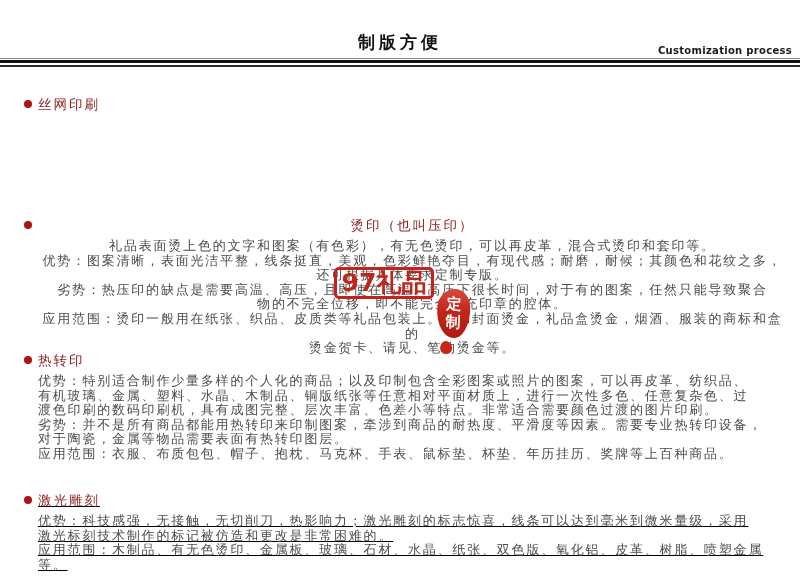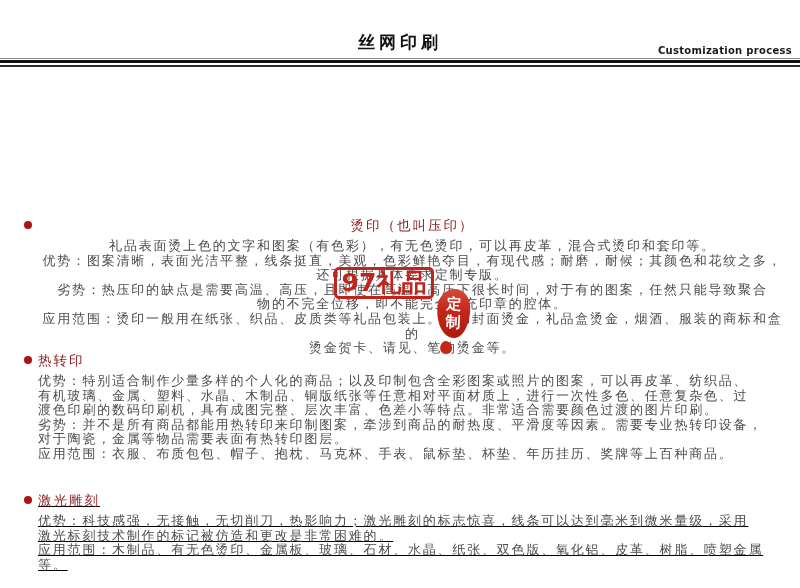--- a/index.html
+++ b/index.html
@@ -120,29 +120,33 @@
     border-radius: 50% 50% 45% 55% / 60% 55% 45% 40%;
     transform: rotate(-8deg);
     z-index: 6;
   }
 </style>
 </head>
 <body>
 
 <div class="page">
 
-  <div class="header-title">丝网印刷</div>
+  <div class="header-title">制版方便</div>
   <div class="header-subtitle">Customization process</div>
   <div class="header-rules">
     <div class="rule-1"></div>
     <div class="rule-2"></div>
     <div class="rule-3"></div>
   </div>
 
   <div class="section sec-1">
+    <div class="section-heading">
+      <span class="bullet"></span>
+      <span>丝网印刷</span>
+    </div>
   </div>
 
   <div class="section sec-2">
     <div class="section-heading">
       <span class="bullet"></span>
       <span>烫印（也叫压印）</span>
     </div>
     <div class="section-body">礼品表面烫上色的文字和图案（有色彩），有无色烫印，可以再皮革，混合式烫印和套印等。
 优势：图案清晰，表面光洁平整，线条挺直，美观，色彩鲜艳夺目，有现代感；耐磨，耐候；其颜色和花纹之多，
 还可根据具体要求定制专版。

